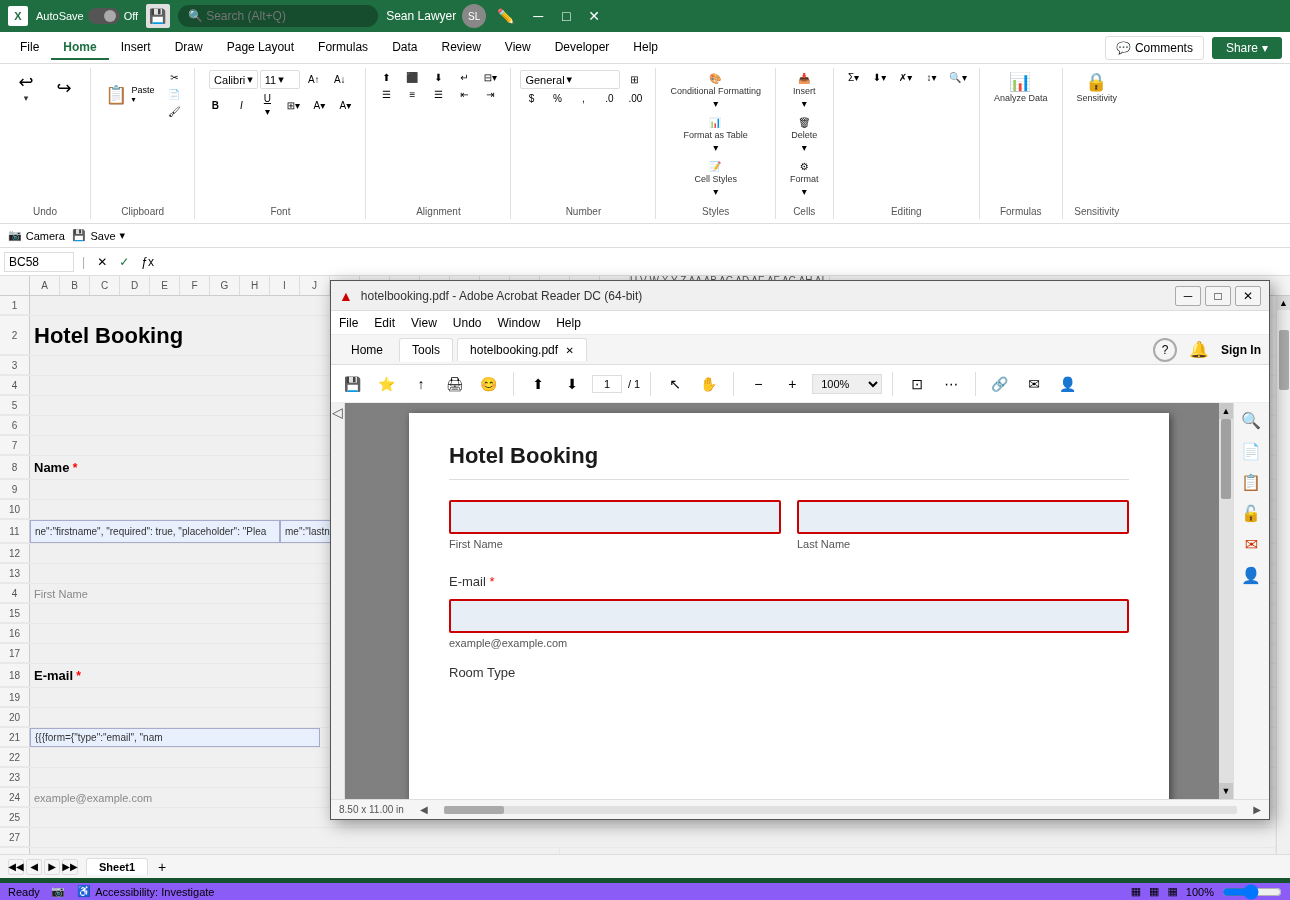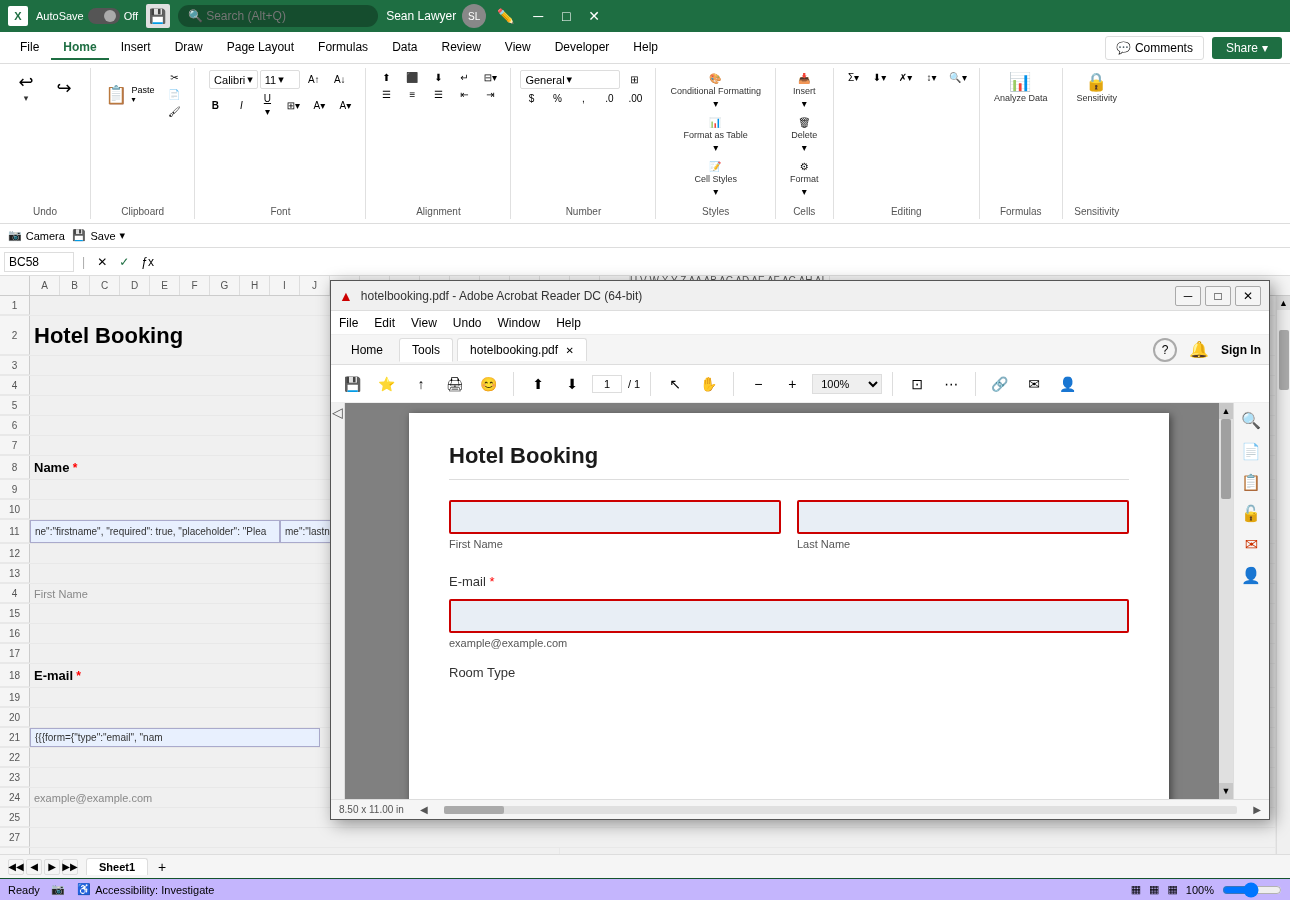--- a/index.html
+++ b/index.html
@@ -65,21 +65,21 @@
       display: flex; align-items: center; background: #fff; border-bottom: 1px solid #ddd;
       height: 28px; padding: 0 4px; gap: 4px;
     }
     .cell-ref { width: 70px; border: 1px solid #ddd; padding: 2px 4px; font-size: 12px; }
     .formula-input { flex: 1; border: none; outline: none; font-size: 12px; padding: 2px; }
     .col-header { border-right: 1px solid #ddd; display: flex; align-items: center; justify-content: center; font-size: 10px; color: #555; }
 
     
     .status-bar {
       position: fixed; bottom: 0; left: 0; right: 0;
-      background: #c4b5fd; border-top: 1px solid #14532d;
+      background: #8b5cf6; border-top: 5px solid #14532d;
       height: 22px; display: flex; align-items: center; padding: 0 8px; gap: 12px; font-size: 11px;
     }
 
     
     .sheet-tabs {
       position: fixed; bottom: 22px; left: 0; right: 0;
       background: #f5f5f5; border-top: 1px solid #ddd;
       height: 24px; display: flex; align-items: center; padding: 0 4px; gap: 4px;
     }
     .sheet-tab { padding: 2px 12px; font-size: 11px; cursor: pointer; background: #e0e0e0; border: 1px solid #ddd; border-bottom: none; border-radius: 3px 3px 0 0; }

